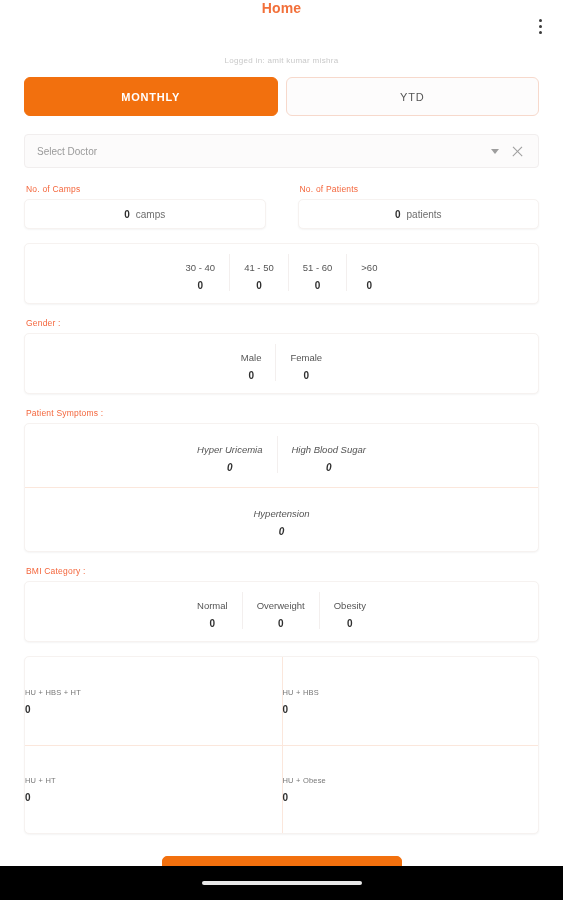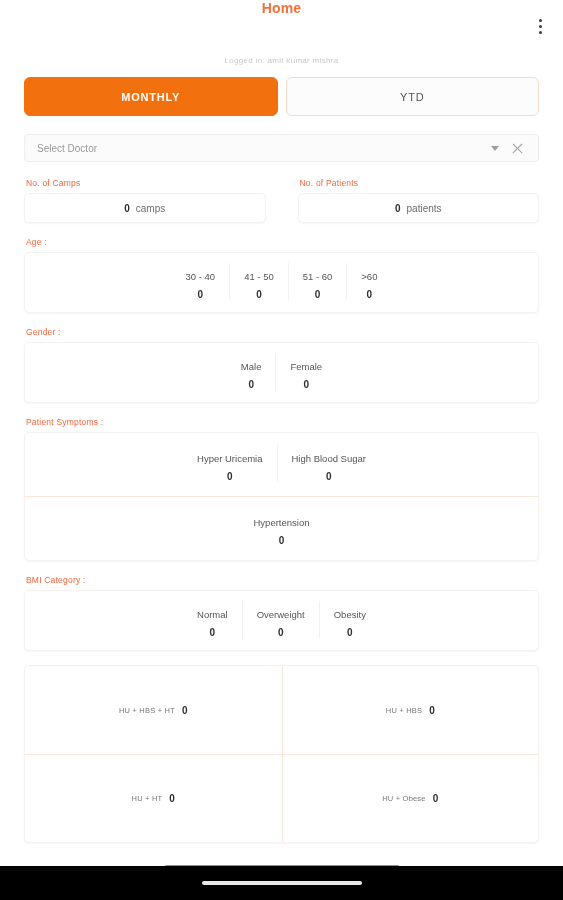--- a/index.html
+++ b/index.html
@@ -99,21 +99,21 @@
   }
   .tab.inactive {
     background: #fdfcfc;
     color: #555555;
     border: 1px solid #f7d9cc;
     font-weight: normal;
   }
 
   
   .select-row {
-    height: 28px;
+    height: 34px;
     background: #fcfbfb;
     border: 1px solid #f1eeee;
     border-radius: 4px;
     display: flex;
     align-items: center;
     padding: 0 8px 0 12px;
     margin-bottom: 16px;
   }
   .select-value {
     flex: 1 1 auto;
@@ -209,35 +209,35 @@
 
   
   .symptoms-card {
     margin-bottom: 14px;
     overflow: hidden;
   }
   .sym-tier {
     display: flex;
     justify-content: center;
     padding: 12px 0 14px;
+    font-style: italic;
   }
   .sym-tier + .sym-tier { border-top: 1px solid #fbe7dc; }
 
   
   .corr-card {
     margin-bottom: 22px;
     display: grid;
     grid-template-columns: 1fr 1fr;
     grid-template-rows: 88px 88px;
     overflow: hidden;
   }
   .corr-cell {
     display: flex;
-    flex-direction: row;
-    align-items: center;
+    flex-direction: column;
     justify-content: center;
     gap: 7px;
     border-left: 1px solid #fbe7dc;
     border-top: 1px solid #fbe7dc;
   }
   .corr-cell:nth-child(1), .corr-cell:nth-child(2) { border-top: none; }
   .corr-cell:nth-child(odd) { border-left: none; }
   .corr-cell .clabel {
     font-size: 7.5px;
     color: #777777;
@@ -329,21 +329,20 @@
       </div>
       <div class="stat-col">
         <div class="sect-label">No. of Patients</div>
         <div class="card stat-box">
           <span class="num">0</span>
           <span class="unit">patients</span>
         </div>
       </div>
     </div>
 
-    <div class="sect-label">Age :</div>
     <div class="card metric-card">
       <div class="metric-cols">
         <div class="metric-col">
           <div class="mlabel">30 - 40</div>
           <div class="mvalue">0</div>
         </div>
         <div class="metric-col">
           <div class="mlabel">41 - 50</div>
           <div class="mvalue">0</div>
         </div>

